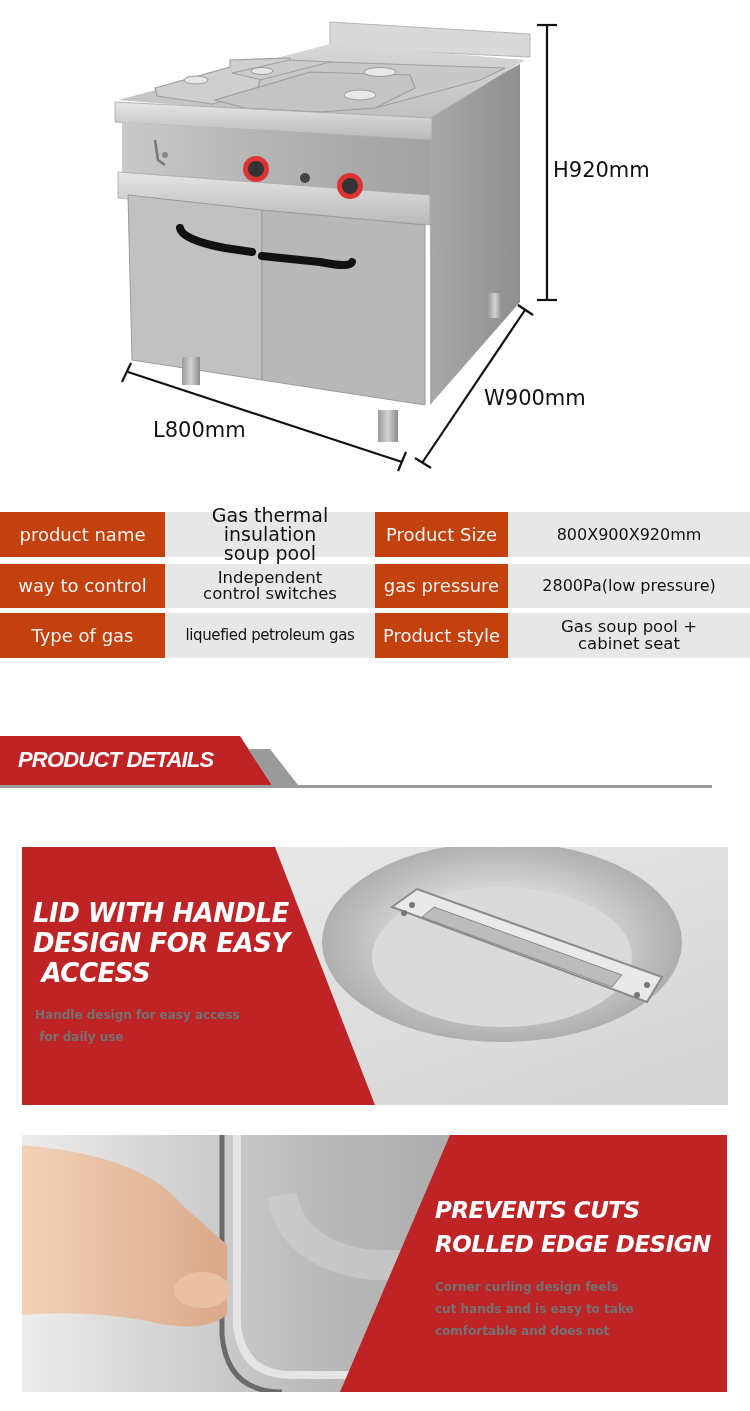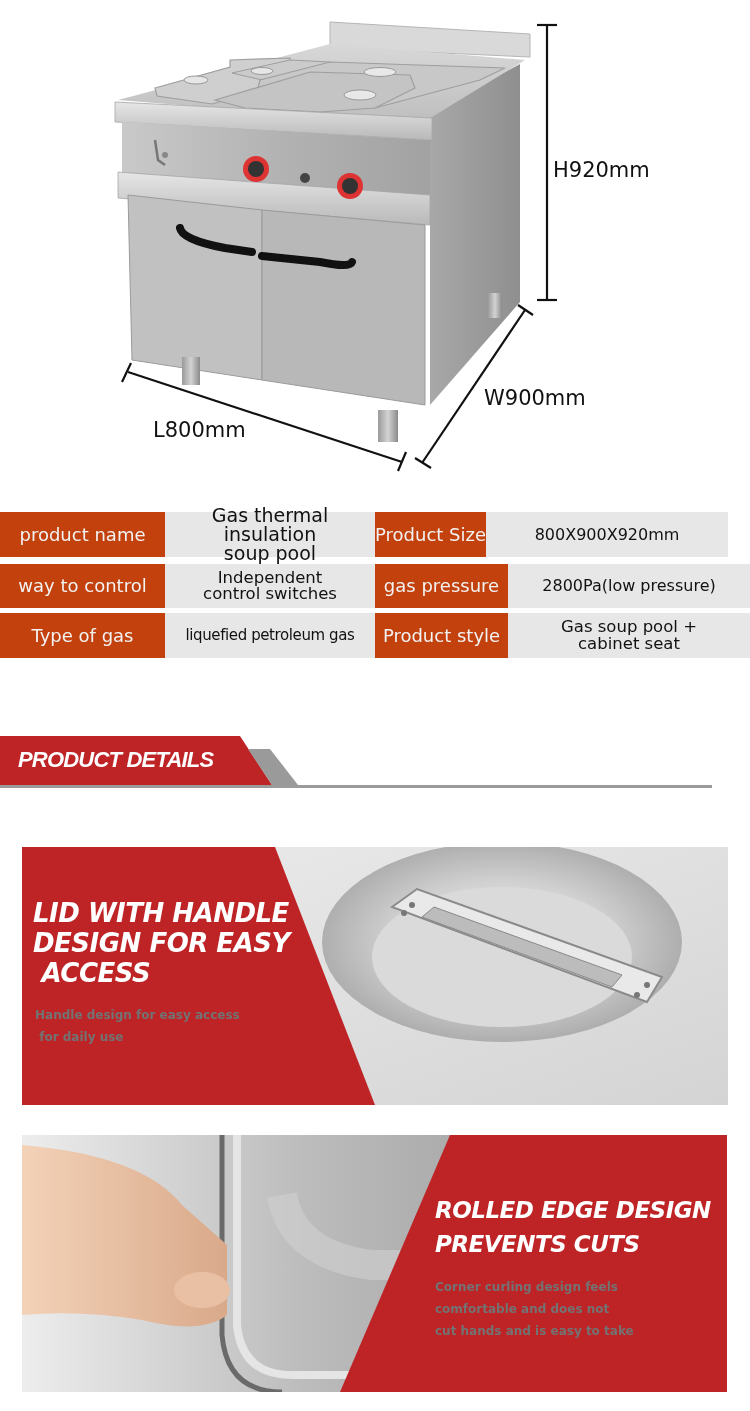--- a/index.html
+++ b/index.html
@@ -111,21 +111,21 @@
   <div class="dim-label" style="left:484px; top:386px;">W900mm</div>
   <div class="dim-label" style="left:153px; top:418px;">L800mm</div>
 </div>
 
 <div class="spec-row" style="top:512px; height:45px;">
   <div class="cell lbl" style="width:165px;">product name</div>
   <div class="cell val" style="width:210px; flex-direction:column; font-size:19px;">
     <span>Gas thermal insulation</span>
     <span>soup pool</span>
   </div>
-  <div class="cell lbl" style="width:111px;">Product Size</div>
+  <div class="cell lbl" style="width:133px;">Product Size</div>
   <div class="cell val" style="width:242px;">800X900X920mm</div>
 </div>
 
 <div class="spec-row" style="top:564px; height:44px;">
   <div class="cell lbl" style="width:165px;">way to control</div>
   <div class="cell val" style="width:210px; flex-direction:column; font-size:16.5px;">
     <span>Independent</span>
     <span>control switches</span>
   </div>
   <div class="cell lbl" style="width:133px;">gas pressure</div>
@@ -199,21 +199,21 @@
     </defs>
     <rect width="705" height="257" fill="url(#panBg)"></rect>
     <path d="M200,0 L200,200 Q205,257 260,257" stroke="#6a6a6a" stroke-width="5" fill="none"></path>
     <path d="M215,0 L215,190 Q220,240 270,240 L400,240" stroke="#e5e5e5" stroke-width="8" fill="none"></path>
     <path d="M260,60 Q270,120 350,130 L420,130" stroke="#d0d0d0" stroke-width="30" fill="none" opacity="0.6"></path>
     <path d="M0,10 Q120,20 160,70 L205,110 L205,180 Q180,200 120,185 Q60,175 0,180 Z" fill="url(#skin)"></path>
     <ellipse cx="180" cy="155" rx="28" ry="18" fill="#e9c0a4"></ellipse>
     <polygon points="428,0 705,0 705,257 318,257" fill="#be2326"></polygon>
   </svg>
   <div class="panel-title" style="left:413px; top:58px; font-size:23px; line-height:34px;">
+    <div>PREVENTS CUTS</div>
     <div>ROLLED EDGE DESIGN</div>
-    <div>PREVENTS CUTS</div>
   </div>
   <div class="panel-sub" style="left:413px; top:141px;">
     <div>Corner curling design feels</div>
+    <div>cut hands and is easy to take</div>
     <div>comfortable and does not</div>
-    <div>cut hands and is easy to take</div>
   </div>
 </div>
 
 </body></html>

